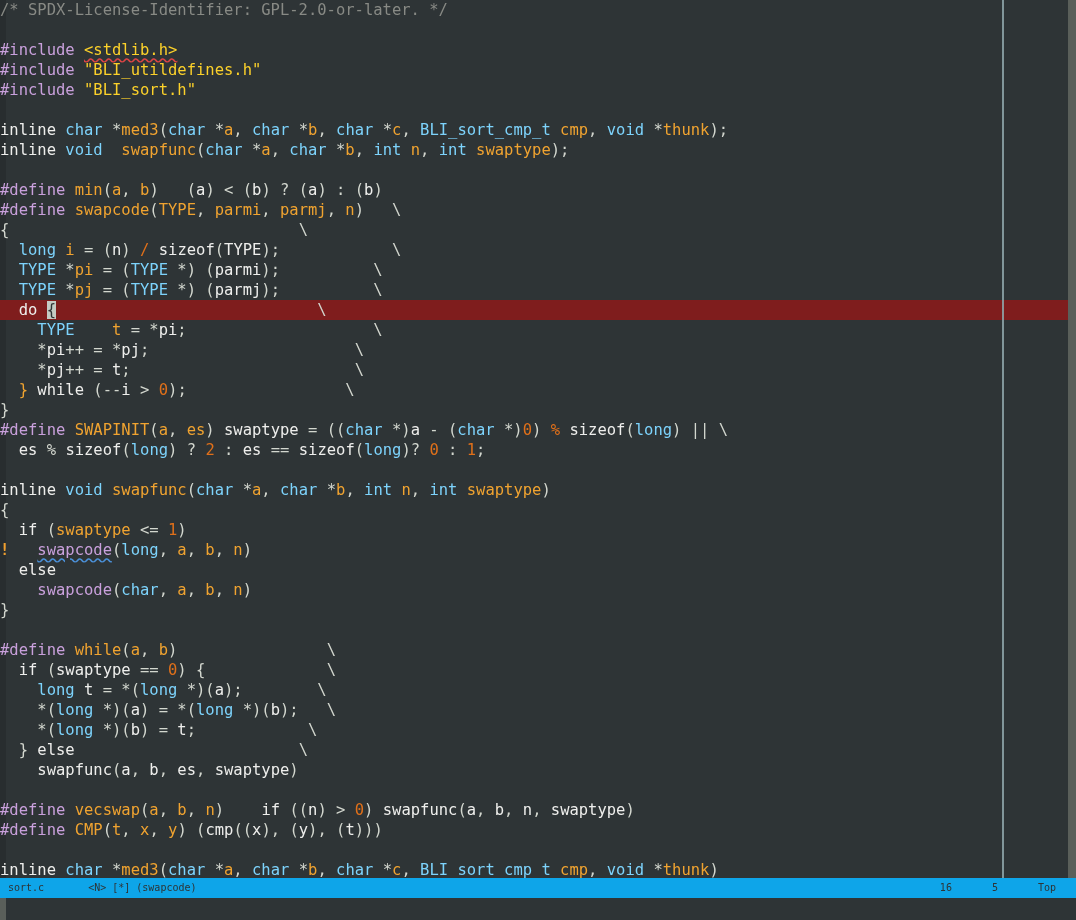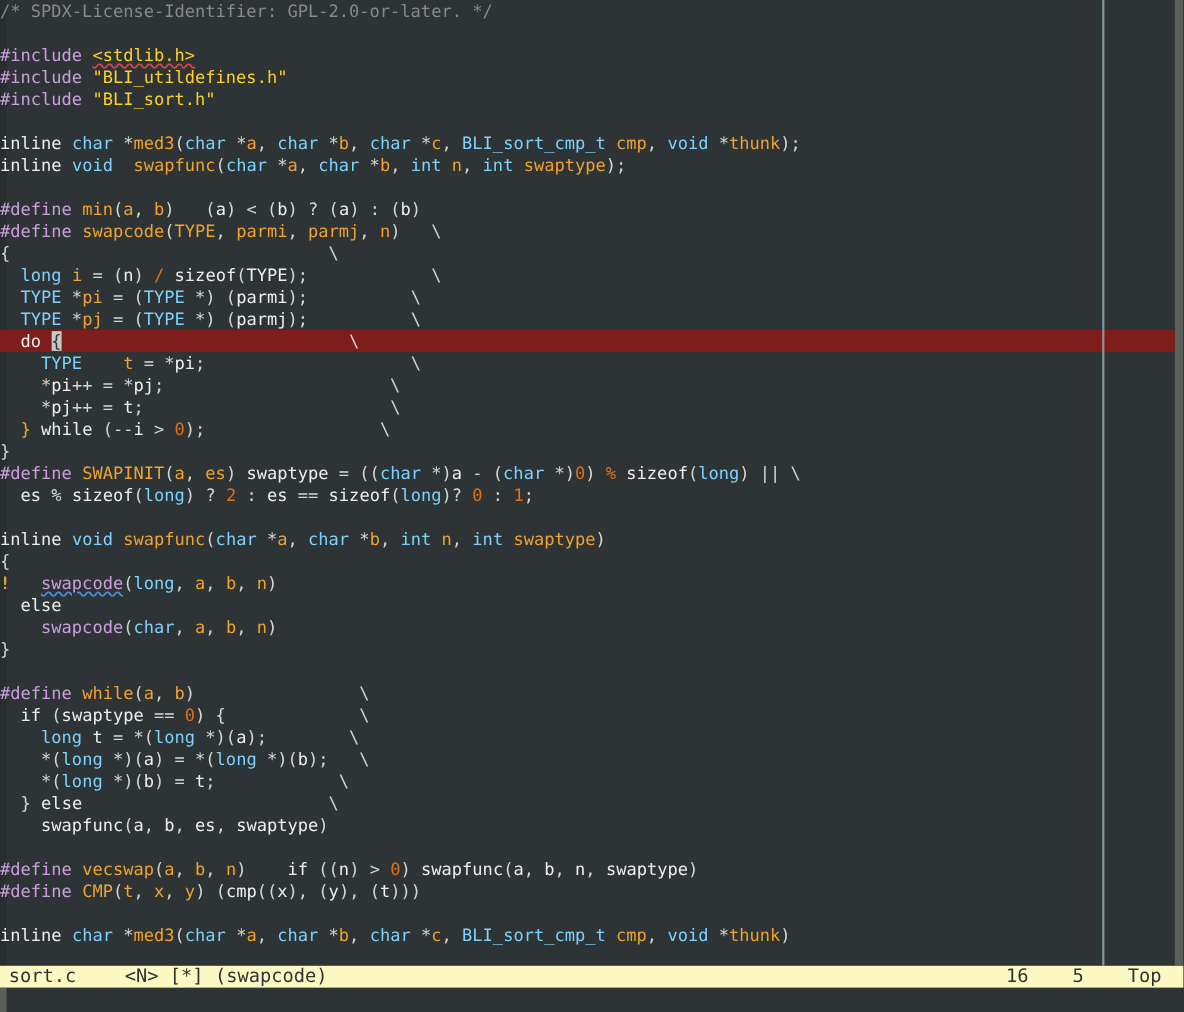--- a/index.html
+++ b/index.html
@@ -94,24 +94,24 @@
   .cursor {
     background: #c4cbc4;
     color: #2e3436;
   }
 
   
   #statusline {
     position: absolute;
     left: 0; top: 878px;
     width: 1076px; height: 20px;
-    background: #fef9c3;
+    background: #0ea5e9;
     color: #2e3436;
     font-family: "DejaVu Sans Mono", "Liberation Mono", monospace;
-    font-size: 17px;
+    font-size: 10px;
     line-height: 20px;
     white-space: pre;
     display: flex;
     align-items: center;
     box-sizing: border-box;
   }
   #statusline .stl-left {
     padding-left: 8px;
     flex: 0 0 auto;
     white-space: pre;
@@ -169,20 +169,21 @@
         <div class="line"><span class="op">    </span><span class="typ">TYPE</span><span class="op">    </span><span class="fn">t</span><span class="op"> = *</span><span class="pln">pi</span><span class="op">;</span><span class="bsl">                    \</span></div>
         <div class="line"><span class="op">    *</span><span class="pln">pi</span><span class="op">++ = *</span><span class="pln">pj</span><span class="op">;</span><span class="bsl">                      \</span></div>
         <div class="line"><span class="op">    *</span><span class="pln">pj</span><span class="op">++ = </span><span class="pln">t</span><span class="op">;</span><span class="bsl">                        \</span></div>
         <div class="line"><span class="op">  </span><span class="fn">}</span><span class="op"> </span><span class="pln">while</span><span class="op"> (--</span><span class="pln">i</span><span class="op"> &gt; </span><span class="num">0</span><span class="op">);</span><span class="bsl">                 \</span></div>
         <div class="line"><span class="op">}</span></div>
         <div class="line"><span class="pre">#define</span><span class="op"> </span><span class="fn">SWAPINIT</span><span class="op">(</span><span class="fn">a</span><span class="op">, </span><span class="fn">es</span><span class="op">) </span><span class="pln">swaptype</span><span class="op"> = ((</span><span class="typ">char</span><span class="op"> *)</span><span class="pln">a</span><span class="op"> - (</span><span class="typ">char</span><span class="op"> *)</span><span class="num">0</span><span class="op">) </span><span class="num">%</span><span class="op"> </span><span class="pln">sizeof</span><span class="op">(</span><span class="typ">long</span><span class="op">) || </span><span class="bsl">\</span></div>
         <div class="line"><span class="op">  </span><span class="pln">es</span><span class="op"> </span><span class="op">%</span><span class="op"> </span><span class="pln">sizeof</span><span class="op">(</span><span class="typ">long</span><span class="op">) ? </span><span class="num">2</span><span class="op"> : </span><span class="pln">es</span><span class="op"> == </span><span class="pln">sizeof</span><span class="op">(</span><span class="typ">long</span><span class="op">)? </span><span class="num">0</span><span class="op"> : </span><span class="num">1</span><span class="op">;</span></div>
         <div class="line">&nbsp;</div>
         <div class="line"><span class="pln">inline</span><span class="op"> </span><span class="typ">void</span><span class="op"> </span><span class="fn">swapfunc</span><span class="op">(</span><span class="typ">char</span><span class="op"> *</span><span class="fn">a</span><span class="op">, </span><span class="typ">char</span><span class="op"> *</span><span class="fn">b</span><span class="op">, </span><span class="typ">int</span><span class="op"> </span><span class="fn">n</span><span class="op">, </span><span class="typ">int</span><span class="op"> </span><span class="fn">swaptype</span><span class="op">)</span></div>
         <div class="line"><span class="op">{</span></div>
+        <div class="line"><span class="op">  </span><span class="pln">if</span><span class="op"> (</span><span class="fn">swaptype</span><span class="op"> &lt;= </span><span class="num">1</span><span class="op">)</span></div>
         <div class="line"><span class="sign">!</span><span class="op">    </span><span class="err">swapcode</span><span class="op">(</span><span class="typ">long</span><span class="op">, </span><span class="fn">a</span><span class="op">, </span><span class="fn">b</span><span class="op">, </span><span class="fn">n</span><span class="op">)</span></div>
         <div class="line"><span class="op">  </span><span class="pln">else</span></div>
         <div class="line"><span class="op">    </span><span class="pre">swapcode</span><span class="op">(</span><span class="typ">char</span><span class="op">, </span><span class="fn">a</span><span class="op">, </span><span class="fn">b</span><span class="op">, </span><span class="fn">n</span><span class="op">)</span></div>
         <div class="line"><span class="op">}</span></div>
         <div class="line">&nbsp;</div>
         <div class="line"><span class="pre">#define</span><span class="op"> </span><span class="fn">while</span><span class="op">(</span><span class="fn">a</span><span class="op">, </span><span class="fn">b</span><span class="op">)</span><span class="bsl">                \</span></div>
         <div class="line"><span class="op">  </span><span class="pln">if</span><span class="op"> (</span><span class="pln">swaptype</span><span class="op"> == </span><span class="num">0</span><span class="op">) {</span><span class="bsl">             \</span></div>
         <div class="line"><span class="op">    </span><span class="typ">long</span><span class="op"> </span><span class="pln">t</span><span class="op"> = *(</span><span class="typ">long</span><span class="op"> *)(</span><span class="pln">a</span><span class="op">);</span><span class="bsl">        \</span></div>
         <div class="line"><span class="op">    *(</span><span class="typ">long</span><span class="op"> *)(</span><span class="pln">a</span><span class="op">) = *(</span><span class="typ">long</span><span class="op"> *)(</span><span class="pln">b</span><span class="op">);</span><span class="bsl">   \</span></div>
         <div class="line"><span class="op">    *(</span><span class="typ">long</span><span class="op"> *)(</span><span class="pln">b</span><span class="op">) = </span><span class="pln">t</span><span class="op">;</span><span class="bsl">            \</span></div>

